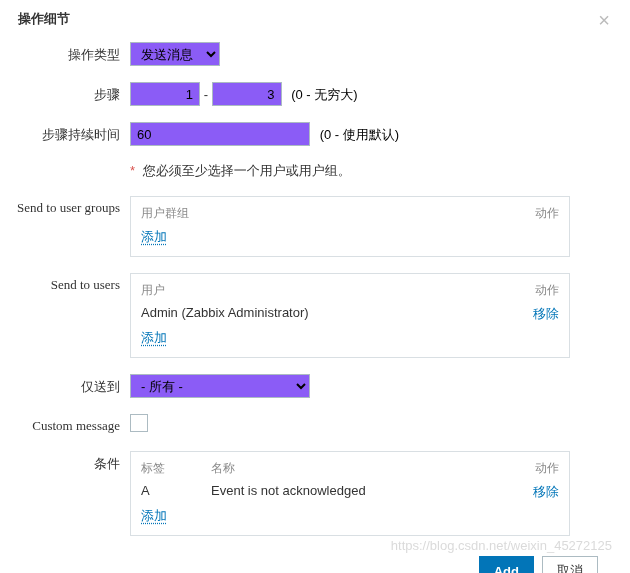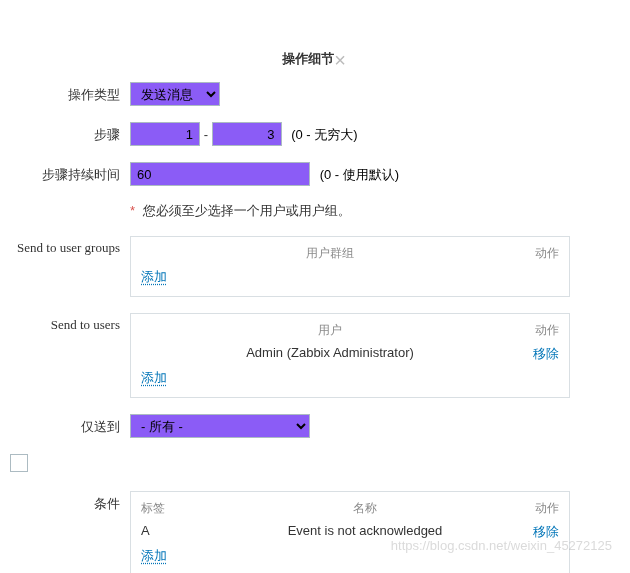--- a/index.html
+++ b/index.html
@@ -12,24 +12,23 @@
   width: 630px;
   height: 573px;
   position: relative;
   overflow: hidden;
 }
 .dialog {
   padding: 10px 20px 20px 10px;
 }
 .header {
   display: flex;
-  justify-content: center;
+  justify-content: space-between;
   align-items: flex-start;
   margin-bottom: 12px;
-  margin-top: 40px;
 }
 .title {
   font-weight: bold;
   font-size: 13px;
   margin-left: 8px;
 }
 .close {
   color: #bbb;
   font-size: 20px;
   cursor: pointer;
@@ -88,21 +87,21 @@
   display: flex;
   color: #8a8a8a;
   font-size: 12px;
   margin-bottom: 6px;
 }
 .tbl-row {
   display: flex;
   margin-bottom: 6px;
 }
 .c1 { flex: 0 0 70px; }
-.c2 { flex: 1; text-align: center; }
+.c2 { flex: 1; }
 .c3 { flex: 0 0 40px; text-align: right; }
 .link {
   color: #0275b8;
   text-decoration: underline;
   text-decoration-style: dotted;
   text-underline-offset: 3px;
   cursor: pointer;
   text-align: center;
 }
 .link-plain {
@@ -226,20 +225,21 @@
   <div class="row">
     <div class="label">仅送到</div>
     <div class="field">
       <select class="sel-wide">
         <option>- 所有 -</option>
       </select>
     </div>
   </div>
 
   <div class="row">
+    <div class="label">Custom message</div>
     <div class="field">
       <span class="chk"></span>
     </div>
   </div>
 
   <div class="row">
     <div class="label">条件</div>
     <div class="field">
       <div class="tbl">
         <div class="tbl-head">

